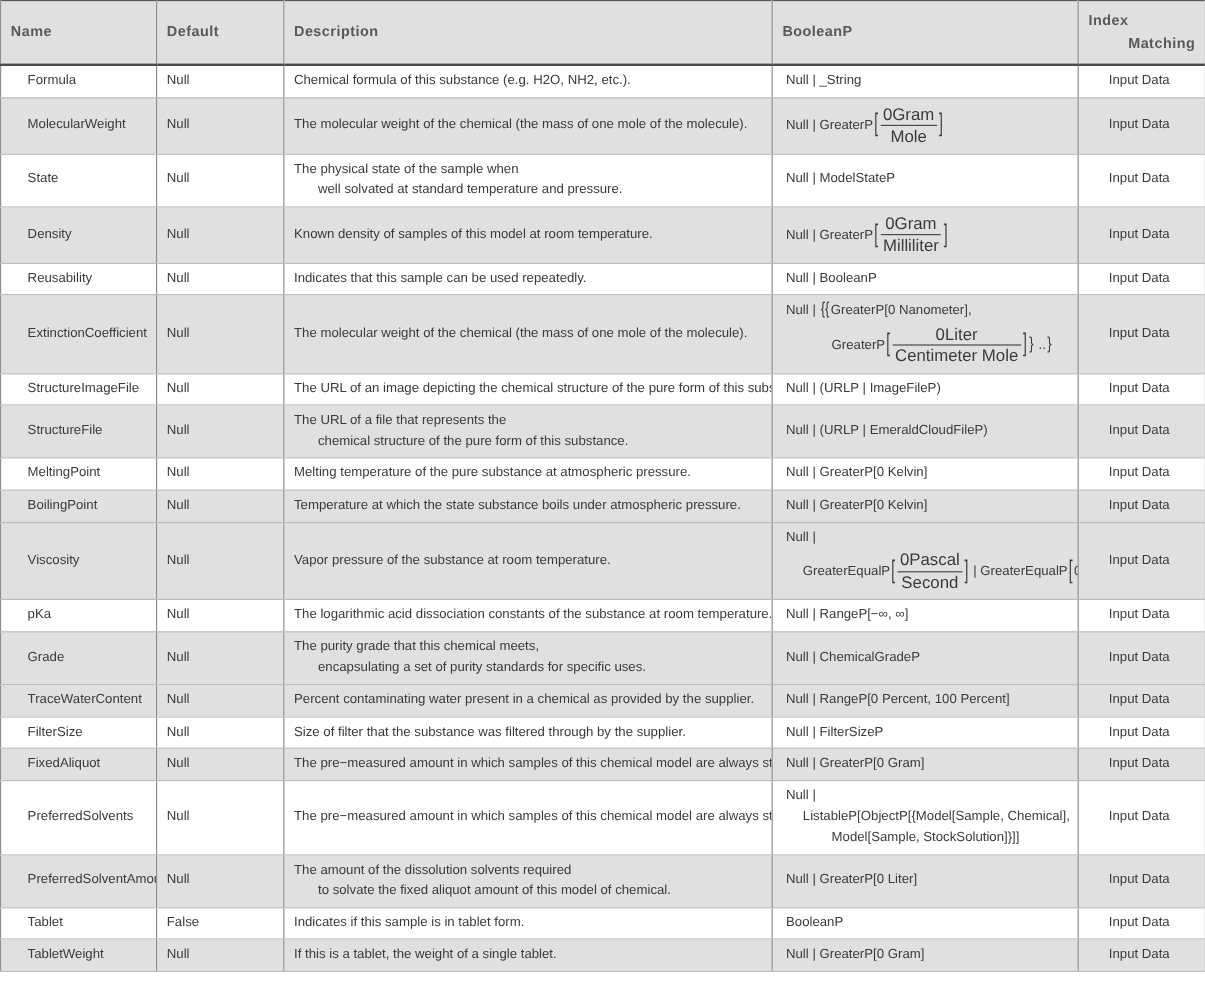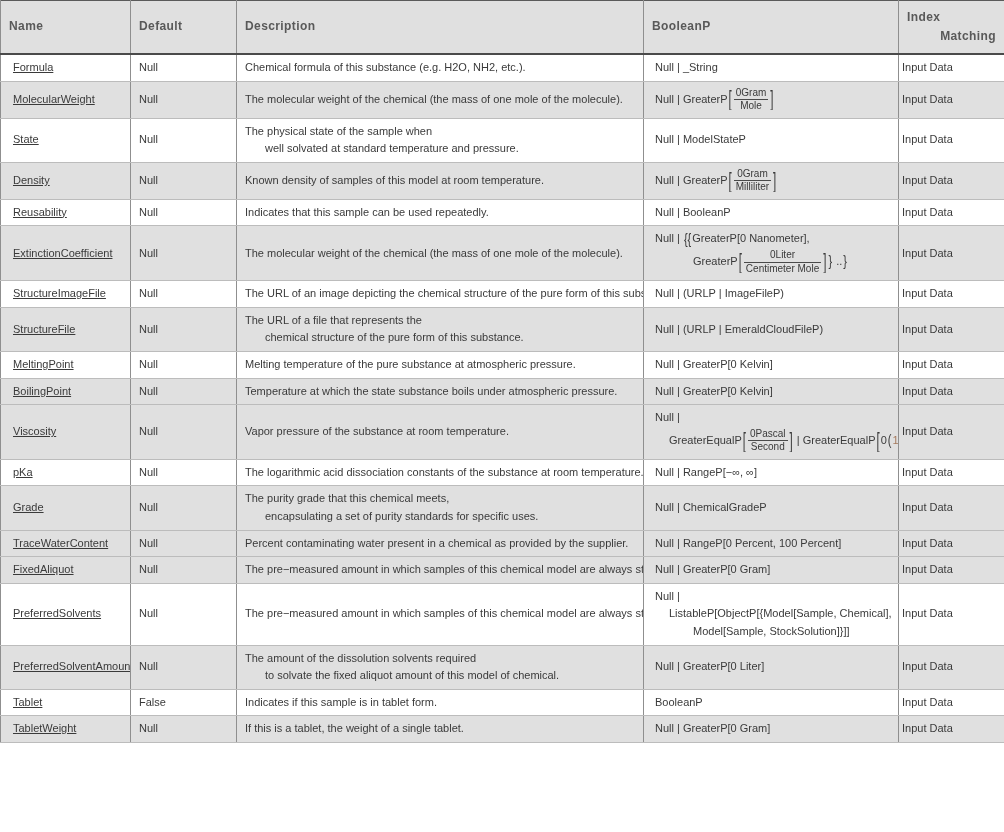--- a/index.html
+++ b/index.html
@@ -9,30 +9,30 @@
         border:1px solid #5a5a5a;}
   th,td{border-left:1px solid #8f8f8f;border-right:1px solid #8f8f8f;
         vertical-align:middle;text-align:left;font-size:11px;line-height:1.6;
         padding:4px 8px;overflow:hidden;}
   th{background:#e0e0e0;color:#595959;font-weight:bold;font-size:12px;
      letter-spacing:.4px;border-bottom:2px solid #4a4a4a;height:44px;
      vertical-align:middle;}
   td{border-top:1px solid #bcbcbc;border-bottom:1px solid #bcbcbc;}
   tr.alt td{background:#e0e0e0;}
   tr.plain td{background:#ffffff;}
-  td.c-name{padding-left:12px;text-decoration:underline;}
+  td.c-name{padding-left:22px;}
   td.c-pattern{padding-left:11px;}
-  td.c-index{padding-left:3px;}
+  td.c-index{padding-left:25px;}
   .desc-line{white-space:nowrap;}
   .desc-line.cont{padding-left:20px;}
   .pat-line{white-space:nowrap;}
   .pat-line.ind1{padding-left:14px;}
   .pat-line.ind2{padding-left:38px;}
   .frac{display:inline-block;vertical-align:middle;text-align:center;
-        font-size:10px;line-height:1.25;margin:1px 1px;}
+        font-size:14px;line-height:1.25;margin:1px 1px;}
   .frac .num{display:block;border-bottom:1px solid #4a4a4a;padding:0 2px;}
   .frac .den{display:block;padding:0 2px;}
   .tallb{display:inline-block;transform:scaleY(1.85);transform-origin:center;
          vertical-align:middle;font-size:11.5px;font-weight:400;margin:0 1px;}
   .midp{display:inline-block;transform:scaleY(1.3);transform-origin:center;
         vertical-align:middle;font-size:11px;margin:0 1px;}
   .hl{color:#a5795c;}
   .idx-line2{padding-left:22px;text-align:right;}
 </style>
 </head>
@@ -212,20 +212,31 @@
           <td class="c-name">TraceWaterContent</td>
           <td class="c-default">Null</td>
           <td class="c-desc">
             <div class="desc-line">Percent contaminating water present in a chemical as provided by the supplier.</div>
           </td>
           <td class="c-pattern">
             <div class="pat-line ind0"><span class="txt">Null | RangeP[0 Percent, 100 Percent]</span></div>
           </td>
           <td class="c-index">Input Data</td>
         </tr>
+        <tr class="plain">
+          <td class="c-name">FilterSize</td>
+          <td class="c-default">Null</td>
+          <td class="c-desc">
+            <div class="desc-line">Size of filter that the substance was filtered through by the supplier.</div>
+          </td>
+          <td class="c-pattern">
+            <div class="pat-line ind0"><span class="txt">Null | FilterSizeP</span></div>
+          </td>
+          <td class="c-index">Input Data</td>
+        </tr>
         <tr class="alt">
           <td class="c-name">FixedAliquot</td>
           <td class="c-default">Null</td>
           <td class="c-desc">
             <div class="desc-line">The pre−measured amount in which samples of this chemical model are always stored.</div>
           </td>
           <td class="c-pattern">
             <div class="pat-line ind0"><span class="txt">Null | GreaterP[0 Gram]</span></div>
           </td>
           <td class="c-index">Input Data</td>

